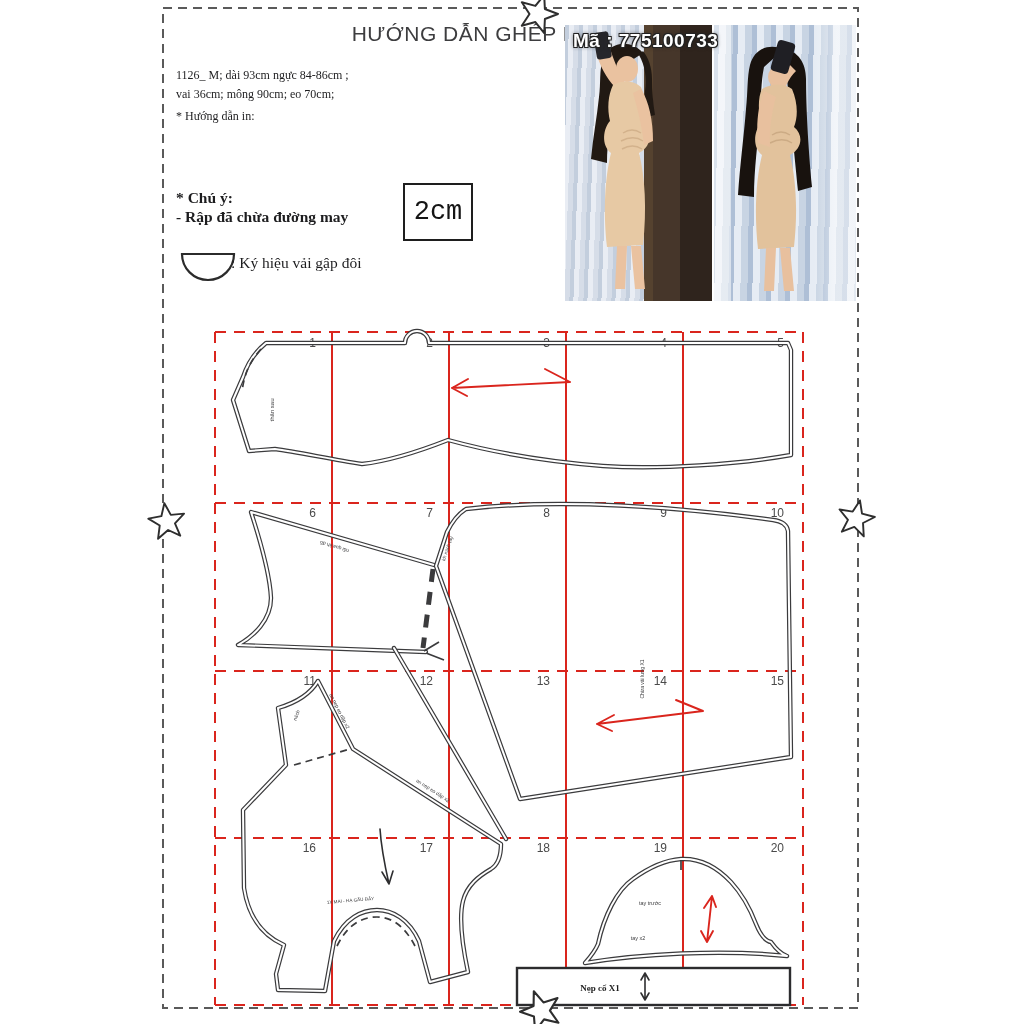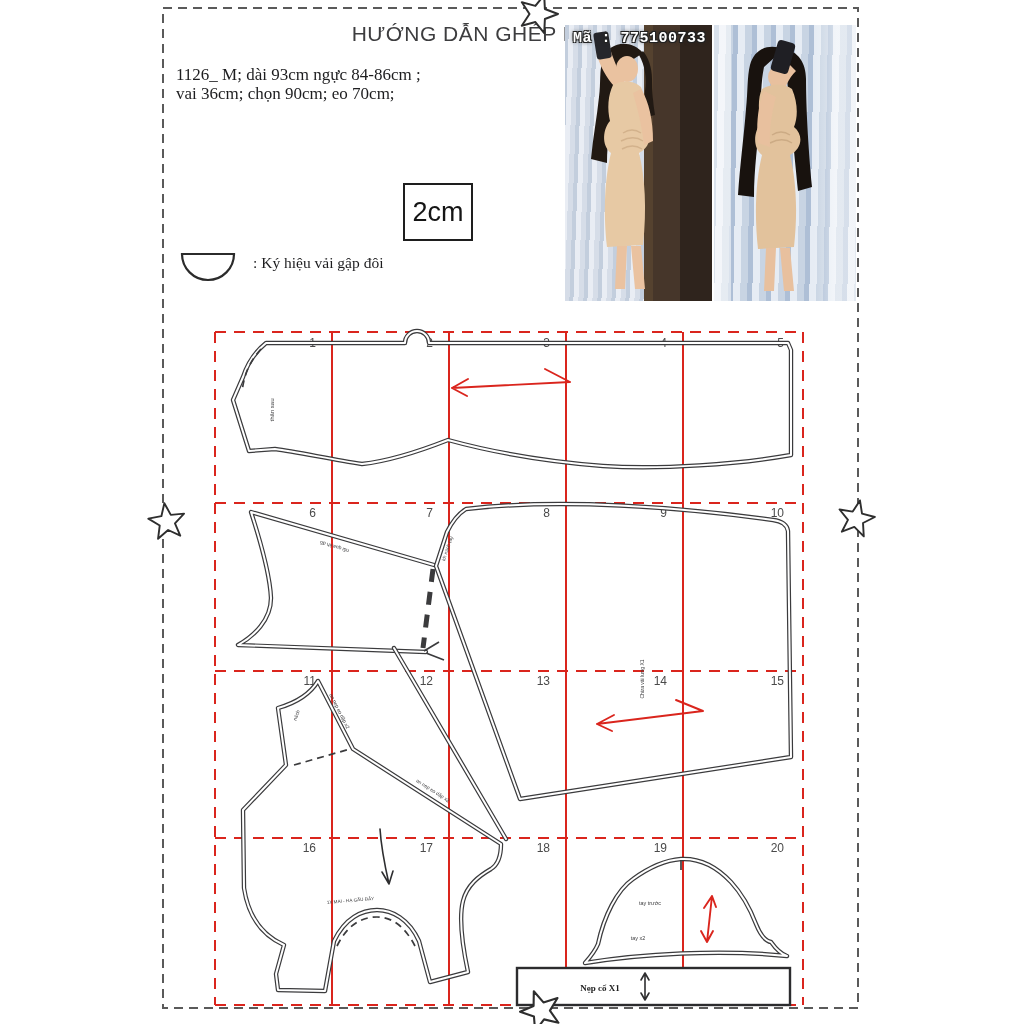--- a/index.html
+++ b/index.html
@@ -1,39 +1,39 @@
 <!DOCTYPE html>
 <html><head>
 <meta charset="utf-8">
 <style>
   html,body{margin:0;padding:0;background:#fff;}
   #canvas{position:relative;width:1024px;height:1024px;background:#ffffff;overflow:hidden;
           font-family:"Liberation Sans",sans-serif;}
   .title{position:absolute;left:290px;top:22px;width:350px;text-align:center;
          font-size:21px;letter-spacing:.5px;color:#3d3d3f;font-family:"Liberation Sans",sans-serif;}
   .info{position:absolute;left:176px;top:66px;width:400px;color:#1d1d1f;
-        font-family:"Liberation Serif",serif;font-size:17px;line-height:18.5px;}
+        font-family:"Liberation Serif",serif;font-size:12px;line-height:18.5px;}
   .info .gap{height:4px;}
   .notes{position:absolute;left:176px;top:188px;color:#1d1d1f;font-weight:bold;
          font-family:"Liberation Serif",serif;font-size:15.5px;line-height:19px;}
   .scalebox{position:absolute;left:403px;top:183px;width:66px;height:54px;border:2.5px solid #1e1e1e;
             display:flex;align-items:center;justify-content:center;font-size:27px;color:#151515;
-            font-family:Liberation Sans, sans-serif;background:#fff;}
+            font-family:Liberation Mono, monospace;background:#fff;}
   .foldsym{position:absolute;left:177px;top:246px;}
-  .foldlabel{position:absolute;left:253px;top:254px;font-family:"Liberation Serif",serif;
+  .foldlabel{position:absolute;left:231px;top:254px;font-family:"Liberation Serif",serif;
              font-size:15.5px;color:#1d1d1f;}
   .photo{position:absolute;top:25px;height:276px;overflow:hidden;}
   .photo.left{left:565px;width:147px;background:
       linear-gradient(90deg, rgba(0,0,0,0) 0 54%, #55422f 54% 60%, #46362a 60% 78%, #2f241d 78% 100%),
       repeating-linear-gradient(92deg, #c3cedd 0 4px, #e9edf4 4px 9px, #d6dde8 9px 14px);}
   .photo.right{left:714px;width:142px;background:
       linear-gradient(90deg, rgba(255,255,255,.55) 0 12%, rgba(255,255,255,0) 12% 70%, rgba(255,255,255,.5) 86% 100%),
       repeating-linear-gradient(91deg, #aebfd6 0 5px, #e6ecf4 5px 12px, #c8d4e3 12px 19px);}
-  .code{position:absolute;left:573px;top:30px;font-weight:bold;font-size:15px;color:#fff;letter-spacing:.5px;
-        font-family:Liberation Mono, monospace;
+  .code{position:absolute;left:573px;top:30px;font-weight:bold;font-size:19px;color:#fff;letter-spacing:.5px;
+        font-family:Liberation Sans, sans-serif;
         text-shadow:-1px -1px 0 #222,1px -1px 0 #222,-1px 1px 0 #222,1px 1px 0 #222,0 0 4px #222;}
   svg.overlay{position:absolute;left:0;top:0;pointer-events:none;}
   
   .pd{stroke:#3b3b3d;stroke-width:4.4;fill:none;stroke-linejoin:round;stroke-linecap:round;}
   .pw{stroke:#ffffff;stroke-width:2;fill:none;stroke-linejoin:round;stroke-linecap:round;}
   .sl{stroke:#3b3b3d;stroke-width:1.7;fill:none;}
   .dashb{stroke:#3b3b3d;stroke-width:1.7;fill:none;stroke-dasharray:7 5;}
   .dashthick{stroke:#3b3b3d;stroke-width:5;fill:none;stroke-dasharray:13 10;}
   .gv{stroke:#da251d;stroke-width:2;fill:none;}
   .gvd{stroke:#da251d;stroke-width:2;fill:none;stroke-dasharray:11 8;}
@@ -45,24 +45,29 @@
 </style>
 </head>
 <body>
 
 <div id="canvas">
 
   <div class="title">HƯỚNG DẪN GHÉP R</div>
 
   <div class="info">
     <div>1126_ M; dài 93cm ngực 84-86cm ;</div>
-    <div>vai 36cm; chọn 90cm; eo 70cm;</div>
+    <div>vai 36cm; mông 90cm; eo 70cm;</div>
     <div class="gap"></div>
-  </div>
-
+    <div>* Hướng dẫn in:</div>
+  </div>
+
+  <div class="notes">
+    <div>* Chú ý:</div>
+    <div>- Rập đã chừa đường may</div>
+  </div>
 
   <div class="scalebox">
     <span>2cm</span>
   </div>
 
   <svg class="foldsym" width="64" height="38" viewBox="0 0 64 38">
     <path d="M5,8 L57,8 A26,26 0 0 1 5,8 Z" fill="none" stroke="#2b2b2b" stroke-width="2.2"></path>
   </svg>
   <div class="foldlabel">: Ký hiệu vải gập đôi</div>
 

